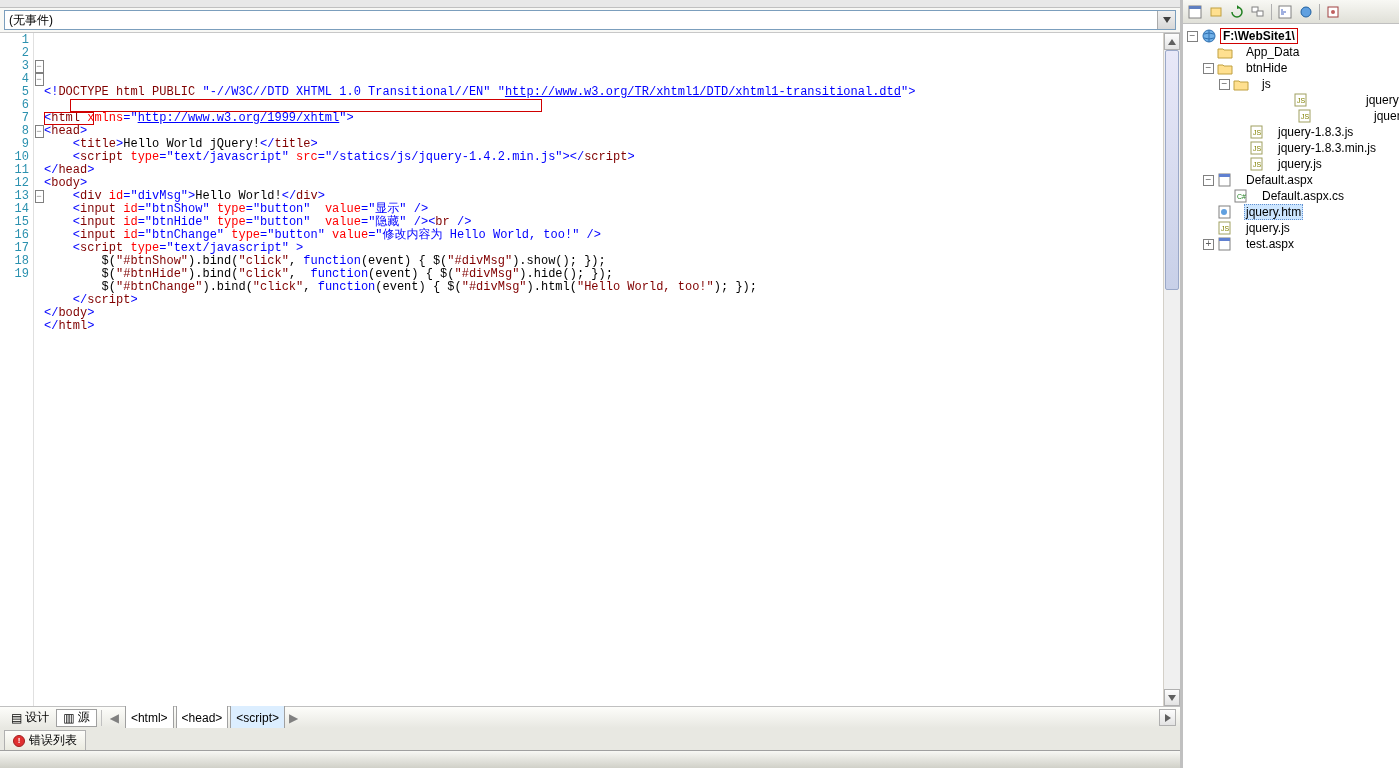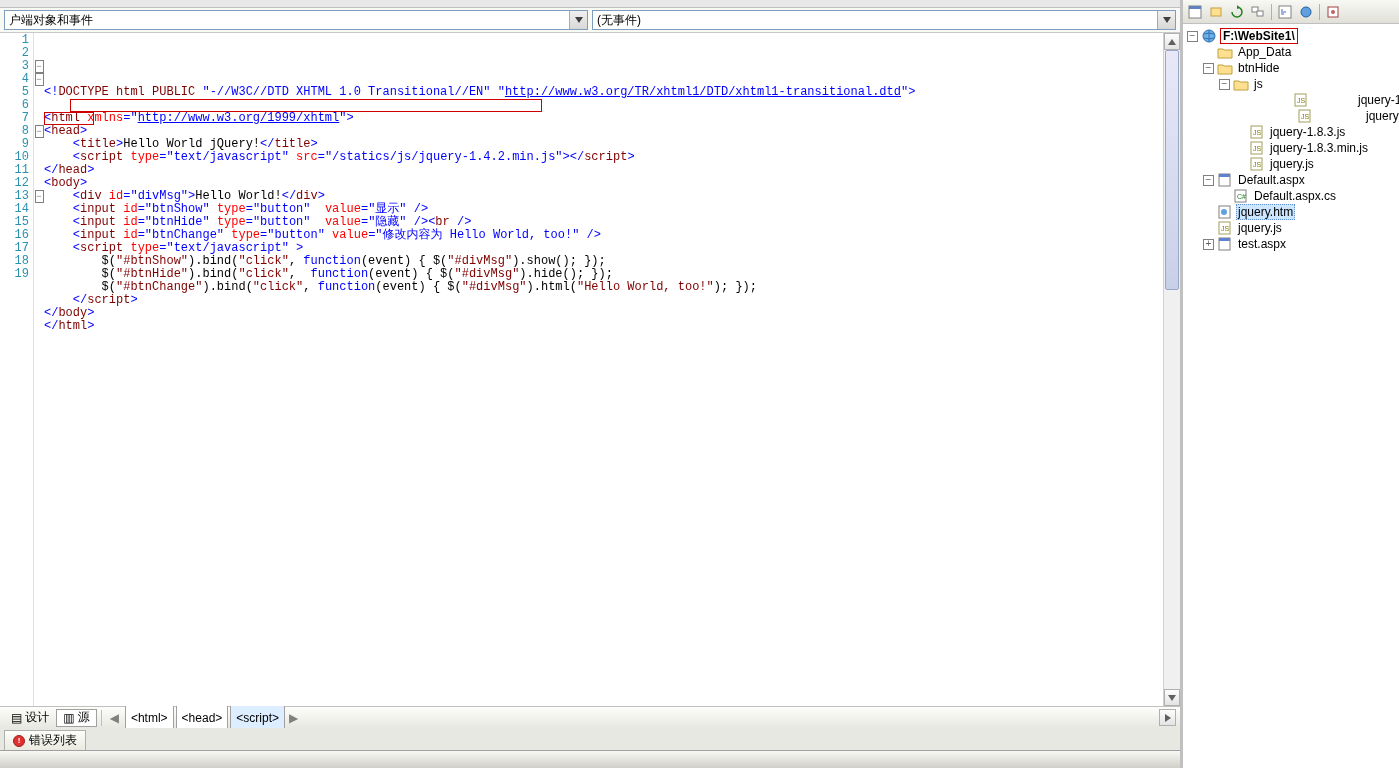--- a/index.html
+++ b/index.html
@@ -60,41 +60,33 @@
 
 .rp-toolbar { height: 24px; background: linear-gradient(#f8f8f4,#e0e0d8); border-bottom: 1px solid #c0c0c0; display: flex; align-items: center; padding: 0 2px; gap: 1px; }
 .tb-btn { width: 20px; height: 20px; border: 1px solid transparent; display: flex; align-items: center; justify-content: center; }
 .tb-sep { width: 1px; height: 16px; background: #b0b0b0; margin: 0 2px; }
 .tree { flex: 1; background: #fff; padding: 4px 0; overflow: auto; font-size: 12px; }
 .tree-row { height: 16px; display: flex; align-items: center; white-space: nowrap; }
 .tree-row.sel .lbl { background: #cde6ff; border: 1px dotted #6090d0; padding: 0 1px; }
 .tw { width: 11px; height: 11px; border: 1px solid #808080; background: #fff; margin-right: 3px; display: flex; align-items: center; justify-content: center; font-size: 10px; line-height: 8px; color: #606060; flex-shrink: 0; }
 .tw-empty { width: 14px; flex-shrink: 0; }
 .icn { width: 16px; height: 14px; margin-right: 3px; flex-shrink: 0; display: inline-flex; align-items: center; justify-content: center; }
-.lbl { padding: 0 2px; }
+.lbl { padding: 0 2px; margin-left: 8px; }
 .root-box { border: 1px solid #d00000; padding: 0 2px; }
 
 svg.tri { display: block; }
 </style>
 </head>
 <body>
 
 <div class="app">
   <div class="left-pane">
     <div class="doc-tabs"></div>
 
     <div class="dropdown-row">
-      <div class="combo">
-        <span>户端对象和事件</span>
-        <span class="arrow">
-            <svg viewBox="0 0 8 6">
-              <path d="M0 0 L8 0 L4 6 Z" fill="#404040"></path>
-            </svg>
-          </span>
-      </div>
       <div class="combo">
         <span>(无事件)</span>
         <span class="arrow">
             <svg viewBox="0 0 8 6">
               <path d="M0 0 L8 0 L4 6 Z" fill="#404040"></path>
             </svg>
           </span>
       </div>
     </div>
 

